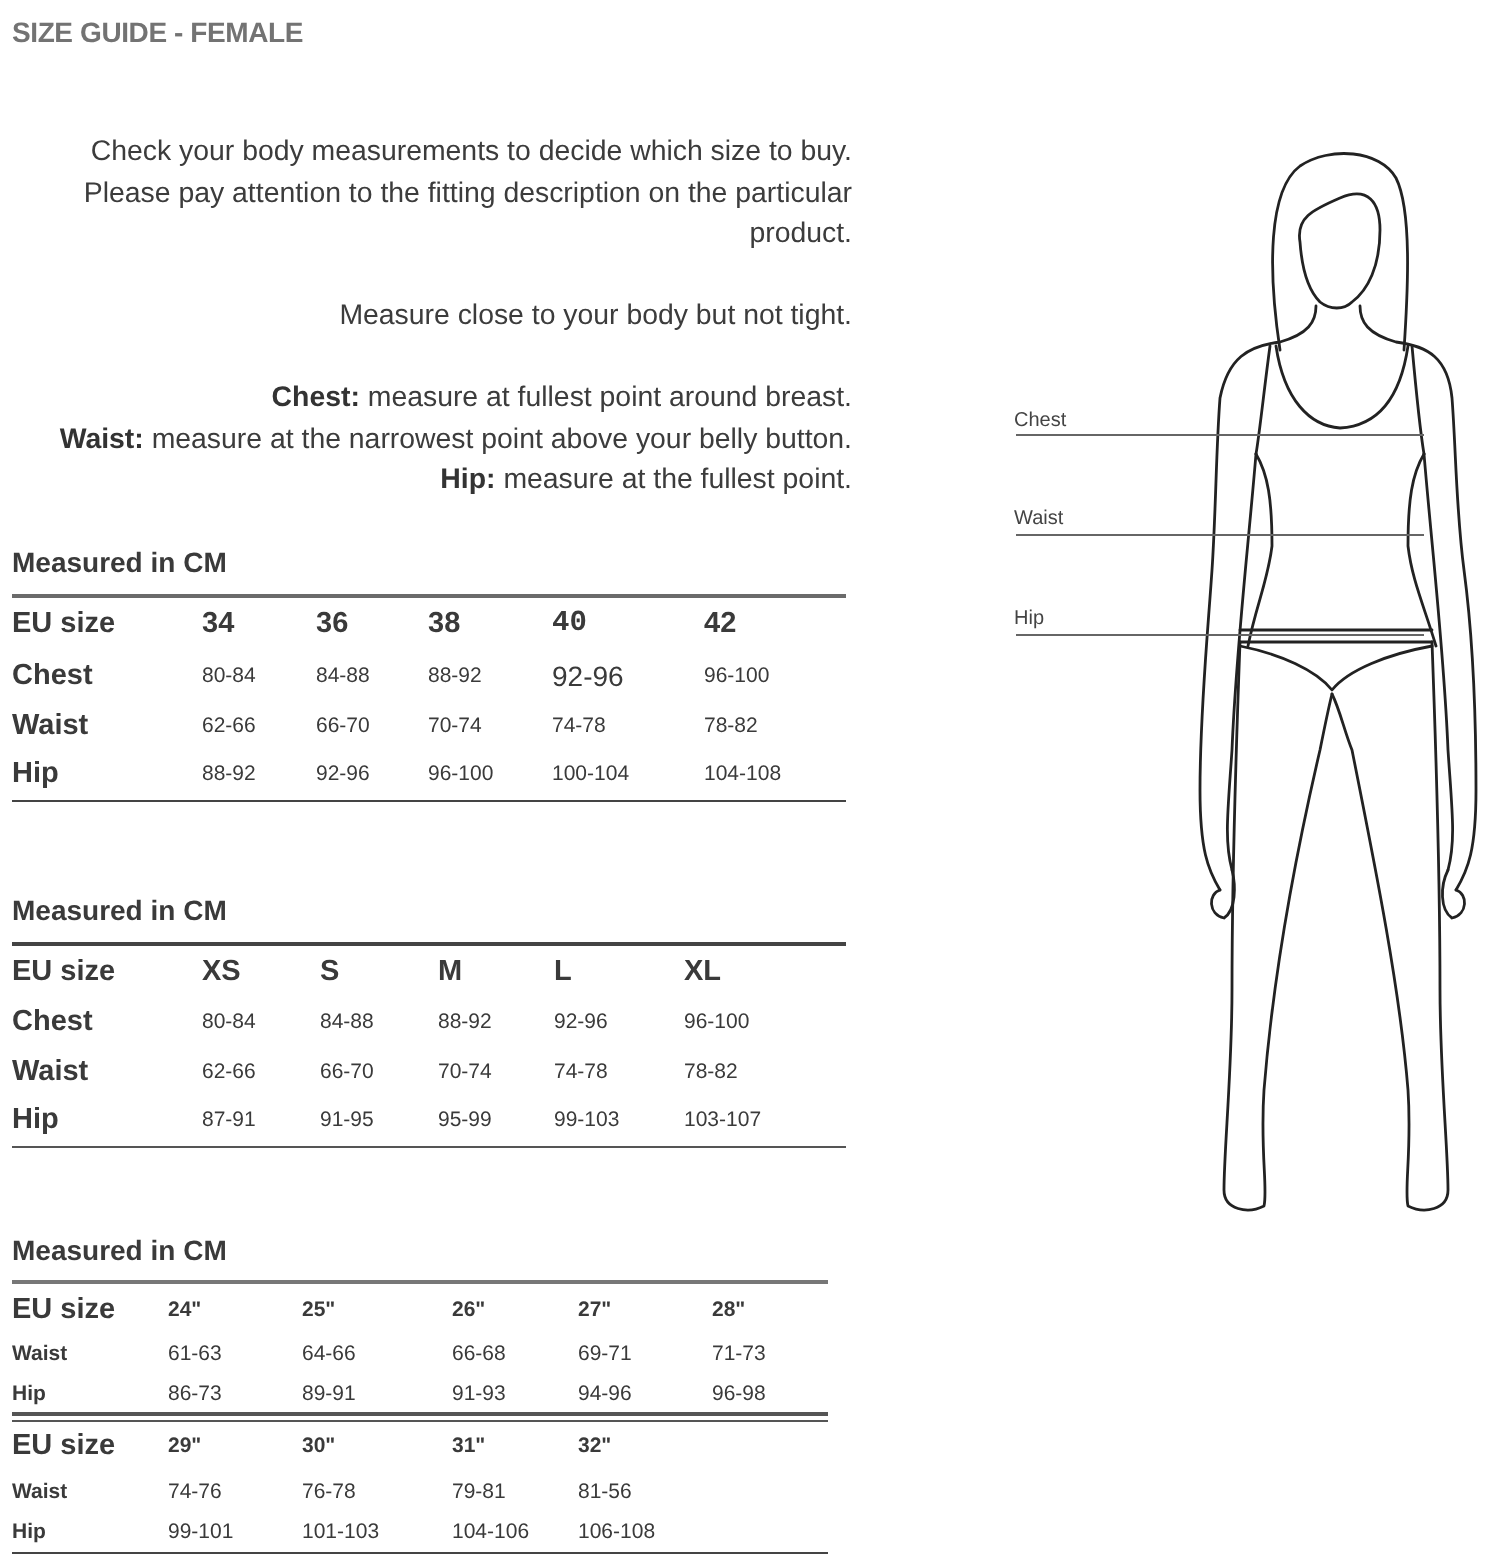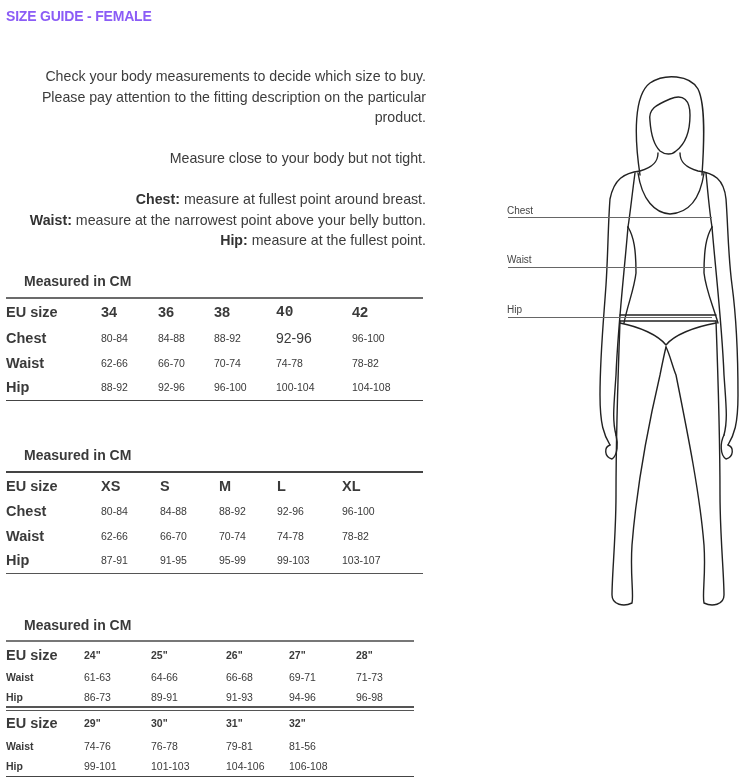--- a/index.html
+++ b/index.html
@@ -2,32 +2,32 @@
 <html><head>
 <meta charset="utf-8">
 <style>
   html, body { margin: 0; padding: 0; background: #ffffff; }
   body {
     width: 750px; height: 782px; position: relative; overflow: hidden;
     font-family: "Liberation Sans", sans-serif; color: #3a3a3a;
   }
   .title {
     position: absolute; left: 6px; top: 8px;
-    font-size: 14px; font-weight: bold; color: #8b5cf6; letter-spacing: -0.2px;
+    font-size: 14px; font-weight: bold; color: #737373; letter-spacing: -0.2px;
   }
   .intro {
     position: absolute; left: 6px; top: 66px; width: 420px;
     font-size: 14.2px; line-height: 20.5px; color: #3c3c3c;
   }
   .intro p { margin: 0; text-align: right; }
   .intro .gap { height: 20.5px; }
   .intro b { font-weight: bold; color: #333; margin-top: 36px; }
 
   .section-title {
-    position: absolute; left: 24px; font-size: 14px; font-weight: bold; color: #3a3a3a;
+    position: absolute; left: 6px; font-size: 14px; font-weight: bold; color: #3a3a3a;
   }
   table.sz {
     position: absolute; left: 6px; border-collapse: collapse; width: 417px;
   }
   table.sz td { padding: 0; vertical-align: middle; color: #3a3a3a; }
   table.sz .lbl { font-weight: bold; font-size: 14.5px; width: 95px; }
   table.sz .hdr td { font-weight: bold; font-size: 14.5px; }
   table.sz .val { font-size: 10.5px; }
   table.sz .big { font-size: 14px; }
 

